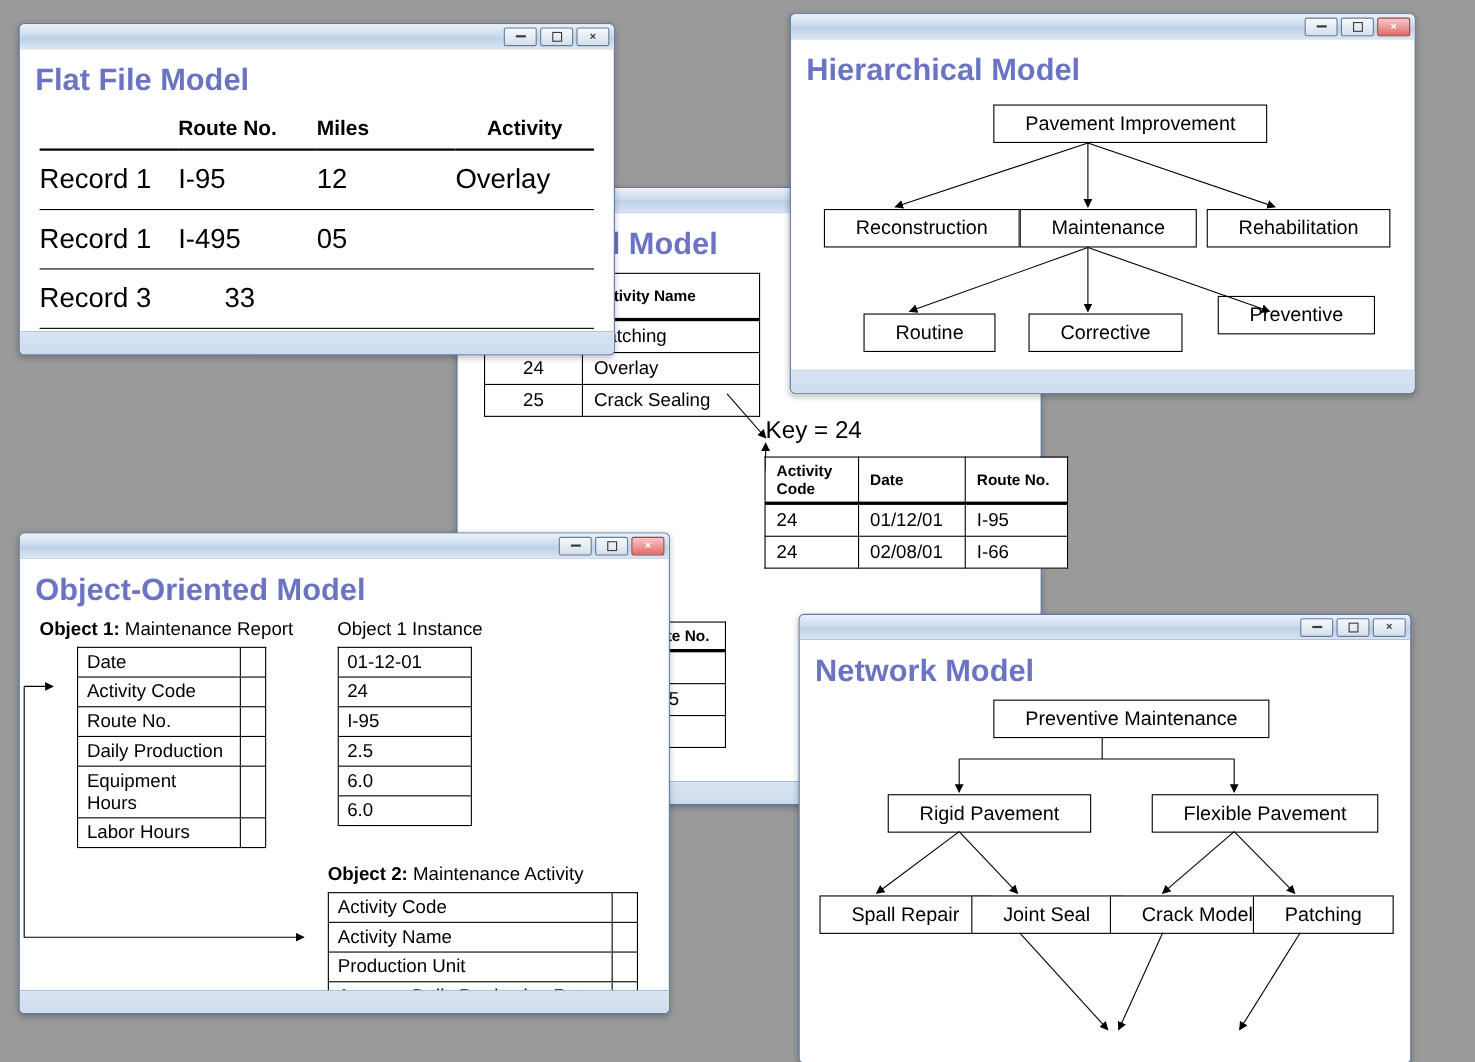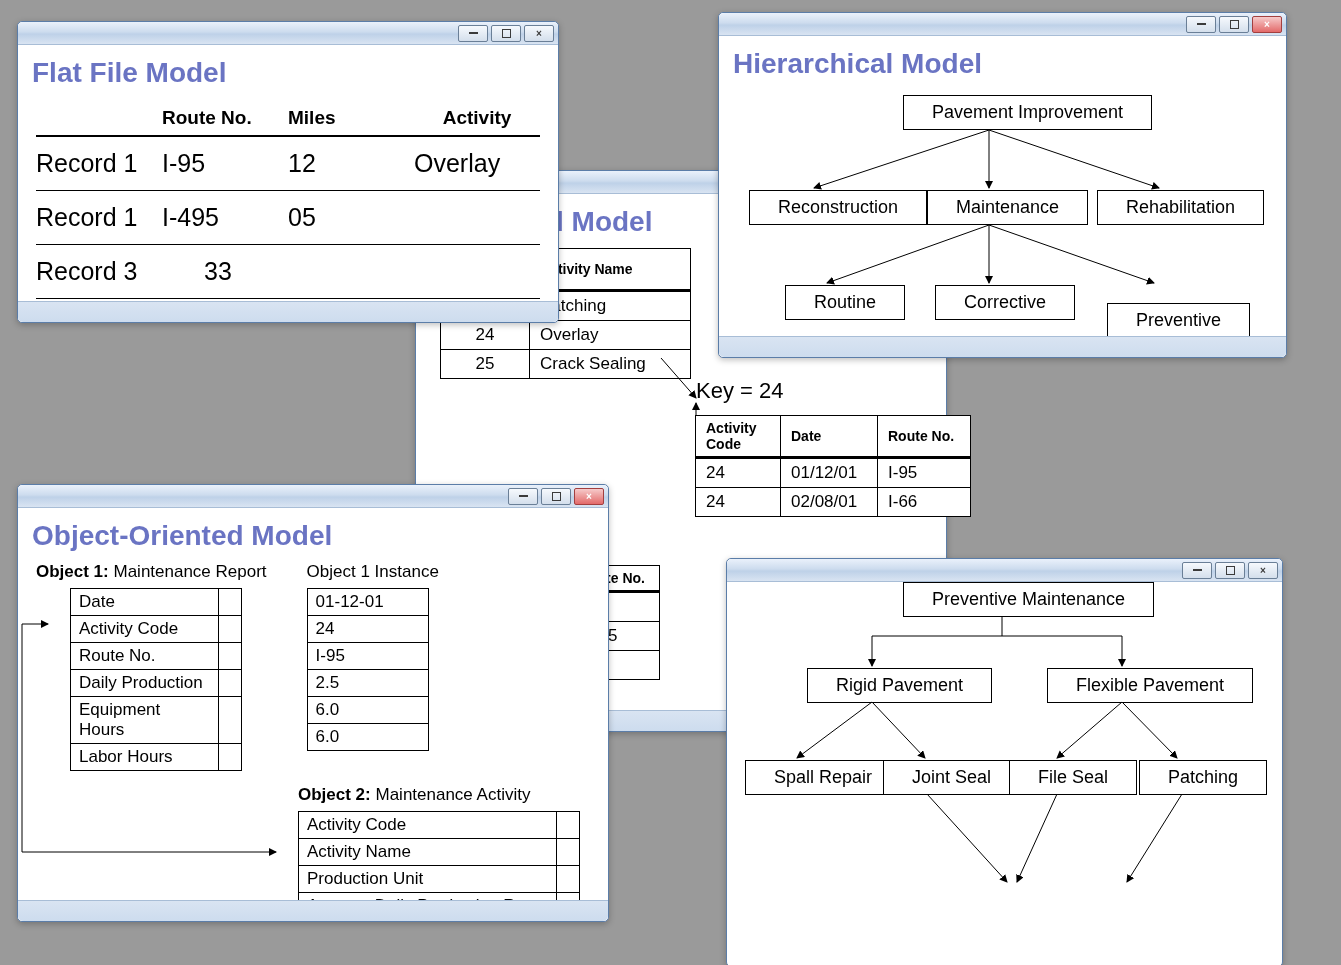--- a/index.html
+++ b/index.html
@@ -191,21 +191,21 @@
       </div>
   </div>
   <div class="title">Hierarchical Model</div>
   <div class="content" style="height:260px">
     <div class="nbox" style="left:184px;top:5px">Pavement Improvement</div>
     <div class="nbox" style="left:30px;top:100px">Reconstruction</div>
     <div class="nbox" style="left:208px;top:100px">Maintenance</div>
     <div class="nbox" style="left:378px;top:100px">Rehabilitation</div>
     <div class="nbox" style="left:66px;top:195px">Routine</div>
     <div class="nbox" style="left:216px;top:195px">Corrective</div>
-    <div class="nbox" style="left:388px;top:213px">Preventive</div>
+    <div class="nbox" style="left:388px;top:179px">Preventive</div>
     <svg class="net" width="567" height="260">
       <defs>
           <marker id="ah1" markerWidth="9" markerHeight="9" refX="7" refY="4" orient="auto">
             <path d="M0,0 L8,4 L0,8 z" fill="#000"></path>
           </marker>
         </defs>
       <line x1="270" y1="40" x2="95" y2="98" stroke="#000" marker-end="url(#ah1)"></line>
       <line x1="270" y1="40" x2="270" y2="98" stroke="#000" marker-end="url(#ah1)"></line>
       <line x1="270" y1="40" x2="440" y2="98" stroke="#000" marker-end="url(#ah1)"></line>
       <line x1="270" y1="135" x2="108" y2="193" stroke="#000" marker-end="url(#ah1)"></line>
@@ -327,27 +327,28 @@
     <div class="wbtn">
         <div class="ln"></div>
       </div>
     <div class="wbtn">
         <div class="sq"></div>
       </div>
     <div class="wbtn">
         <span class="x">×</span>
       </div>
   </div>
+  <div class="title">Network Model</div>
   <div class="content" style="height:330px">
     <div class="nbox" style="left:176px;top:0px">Preventive Maintenance</div>
     <div class="nbox" style="left:80px;top:86px">Rigid Pavement</div>
     <div class="nbox" style="left:320px;top:86px">Flexible Pavement</div>
     <div class="nbox" style="left:18px;top:178px">Spall Repair</div>
     <div class="nbox" style="left:156px;top:178px">Joint Seal</div>
-    <div class="nbox" style="left:282px;top:178px">File Seal</div>
+    <div class="nbox" style="left:282px;top:178px">Crack Model</div>
     <div class="nbox" style="left:412px;top:178px">Patching</div>
     <svg class="net" width="555" height="330">
       <defs>
           <marker id="ah2" markerWidth="9" markerHeight="9" refX="7" refY="4" orient="auto">
             <path d="M0,0 L8,4 L0,8 z" fill="#000"></path>
           </marker>
         </defs>
       <line x1="275" y1="34" x2="275" y2="54" stroke="#000"></line>
       <line x1="145" y1="54" x2="395" y2="54" stroke="#000"></line>
       <line x1="145" y1="54" x2="145" y2="84" stroke="#000" marker-end="url(#ah2)"></line>

